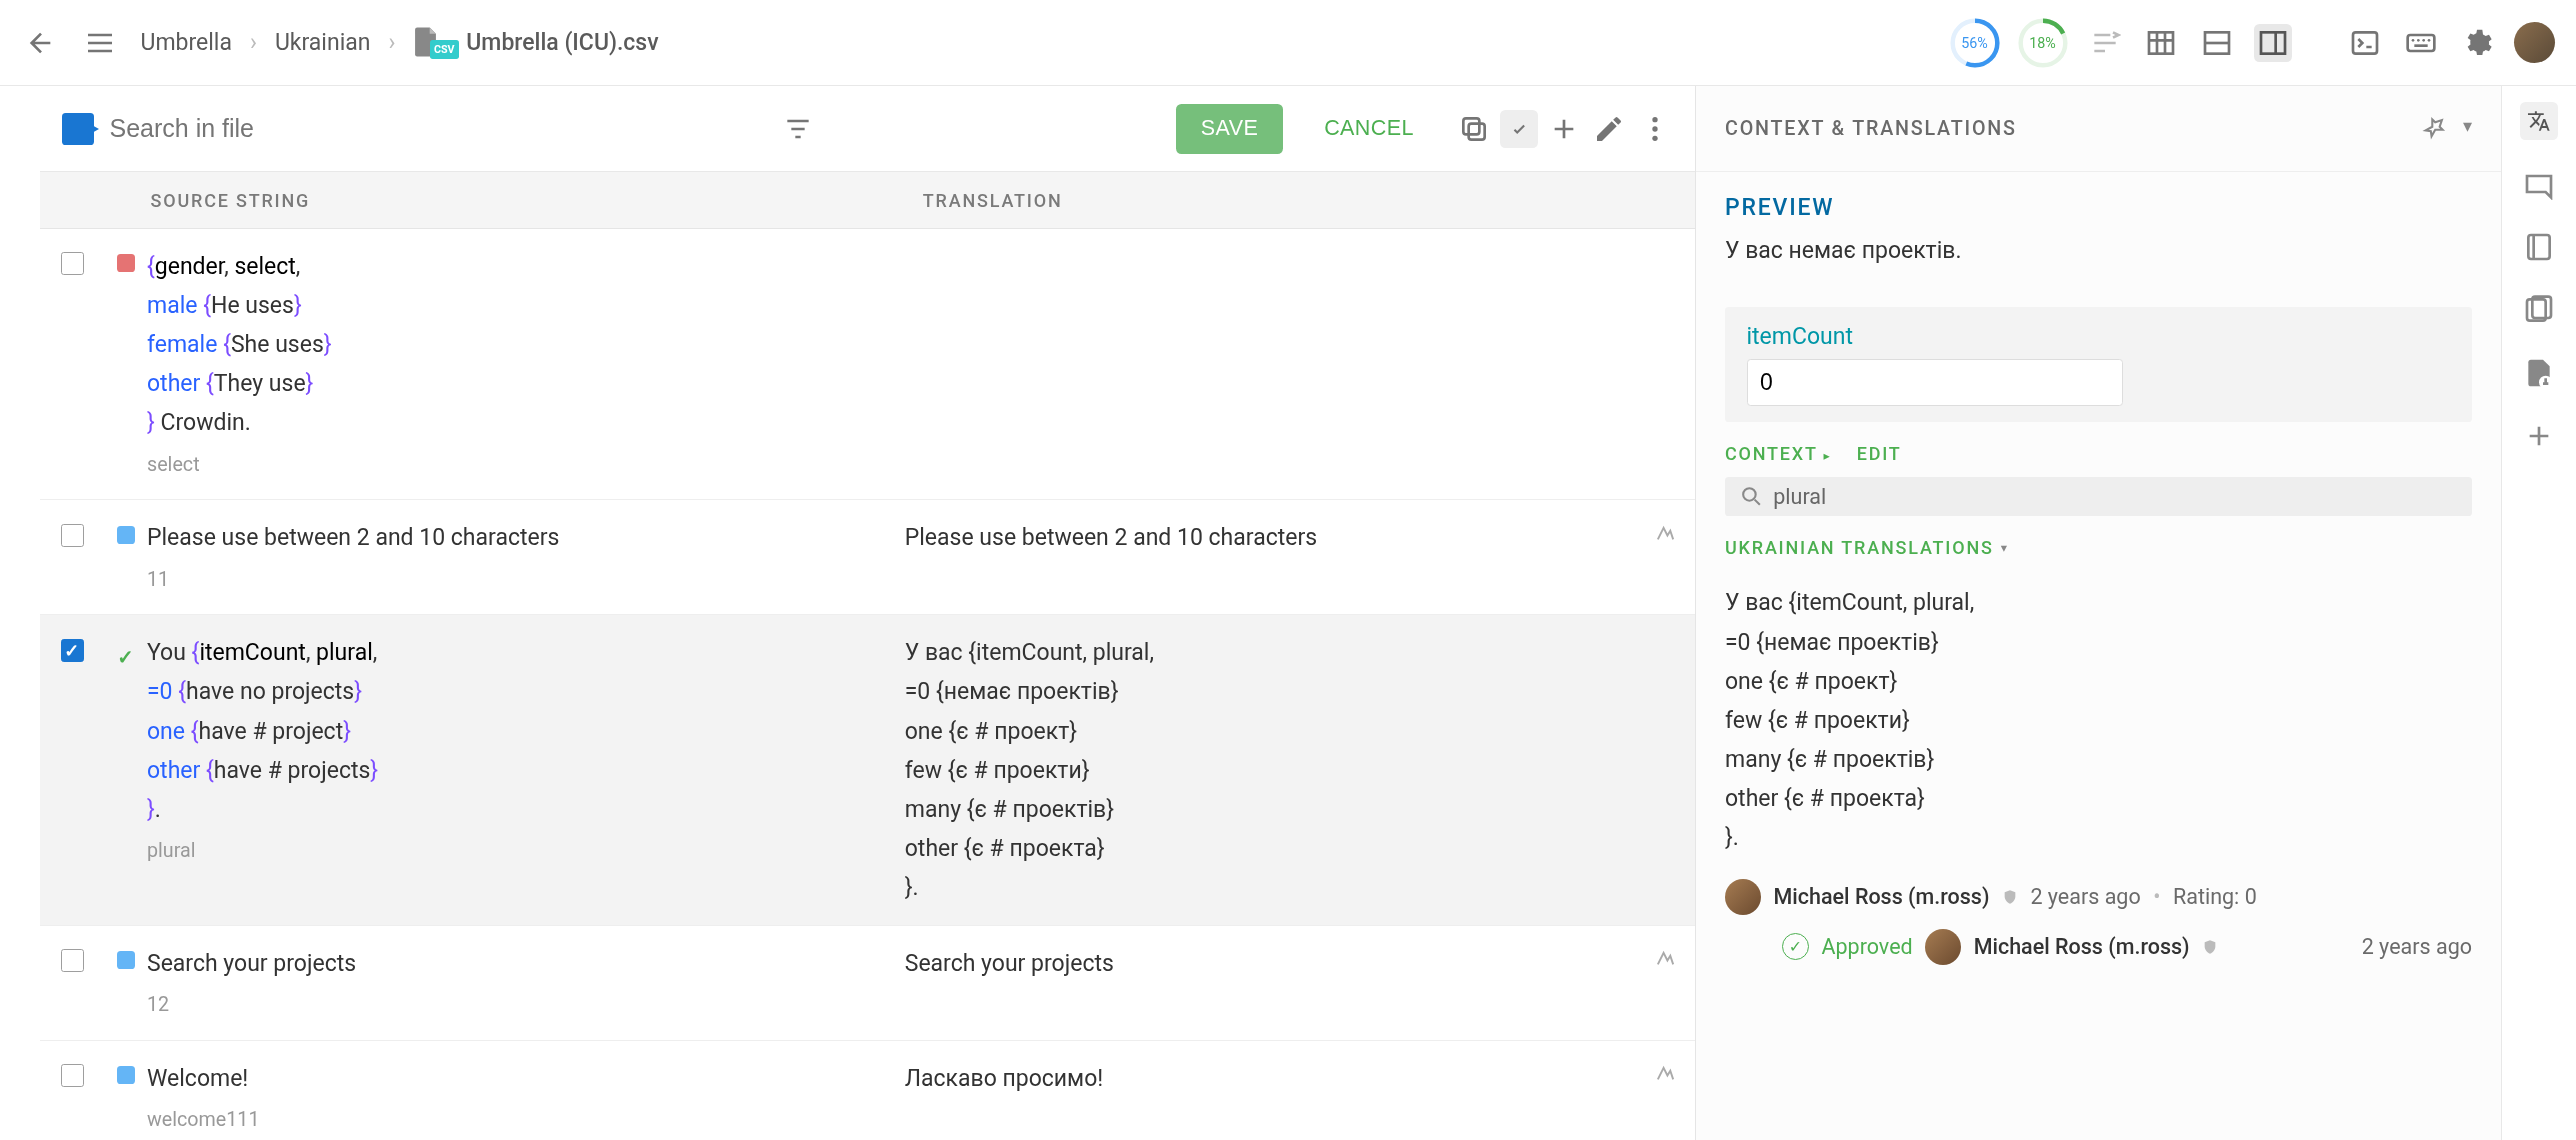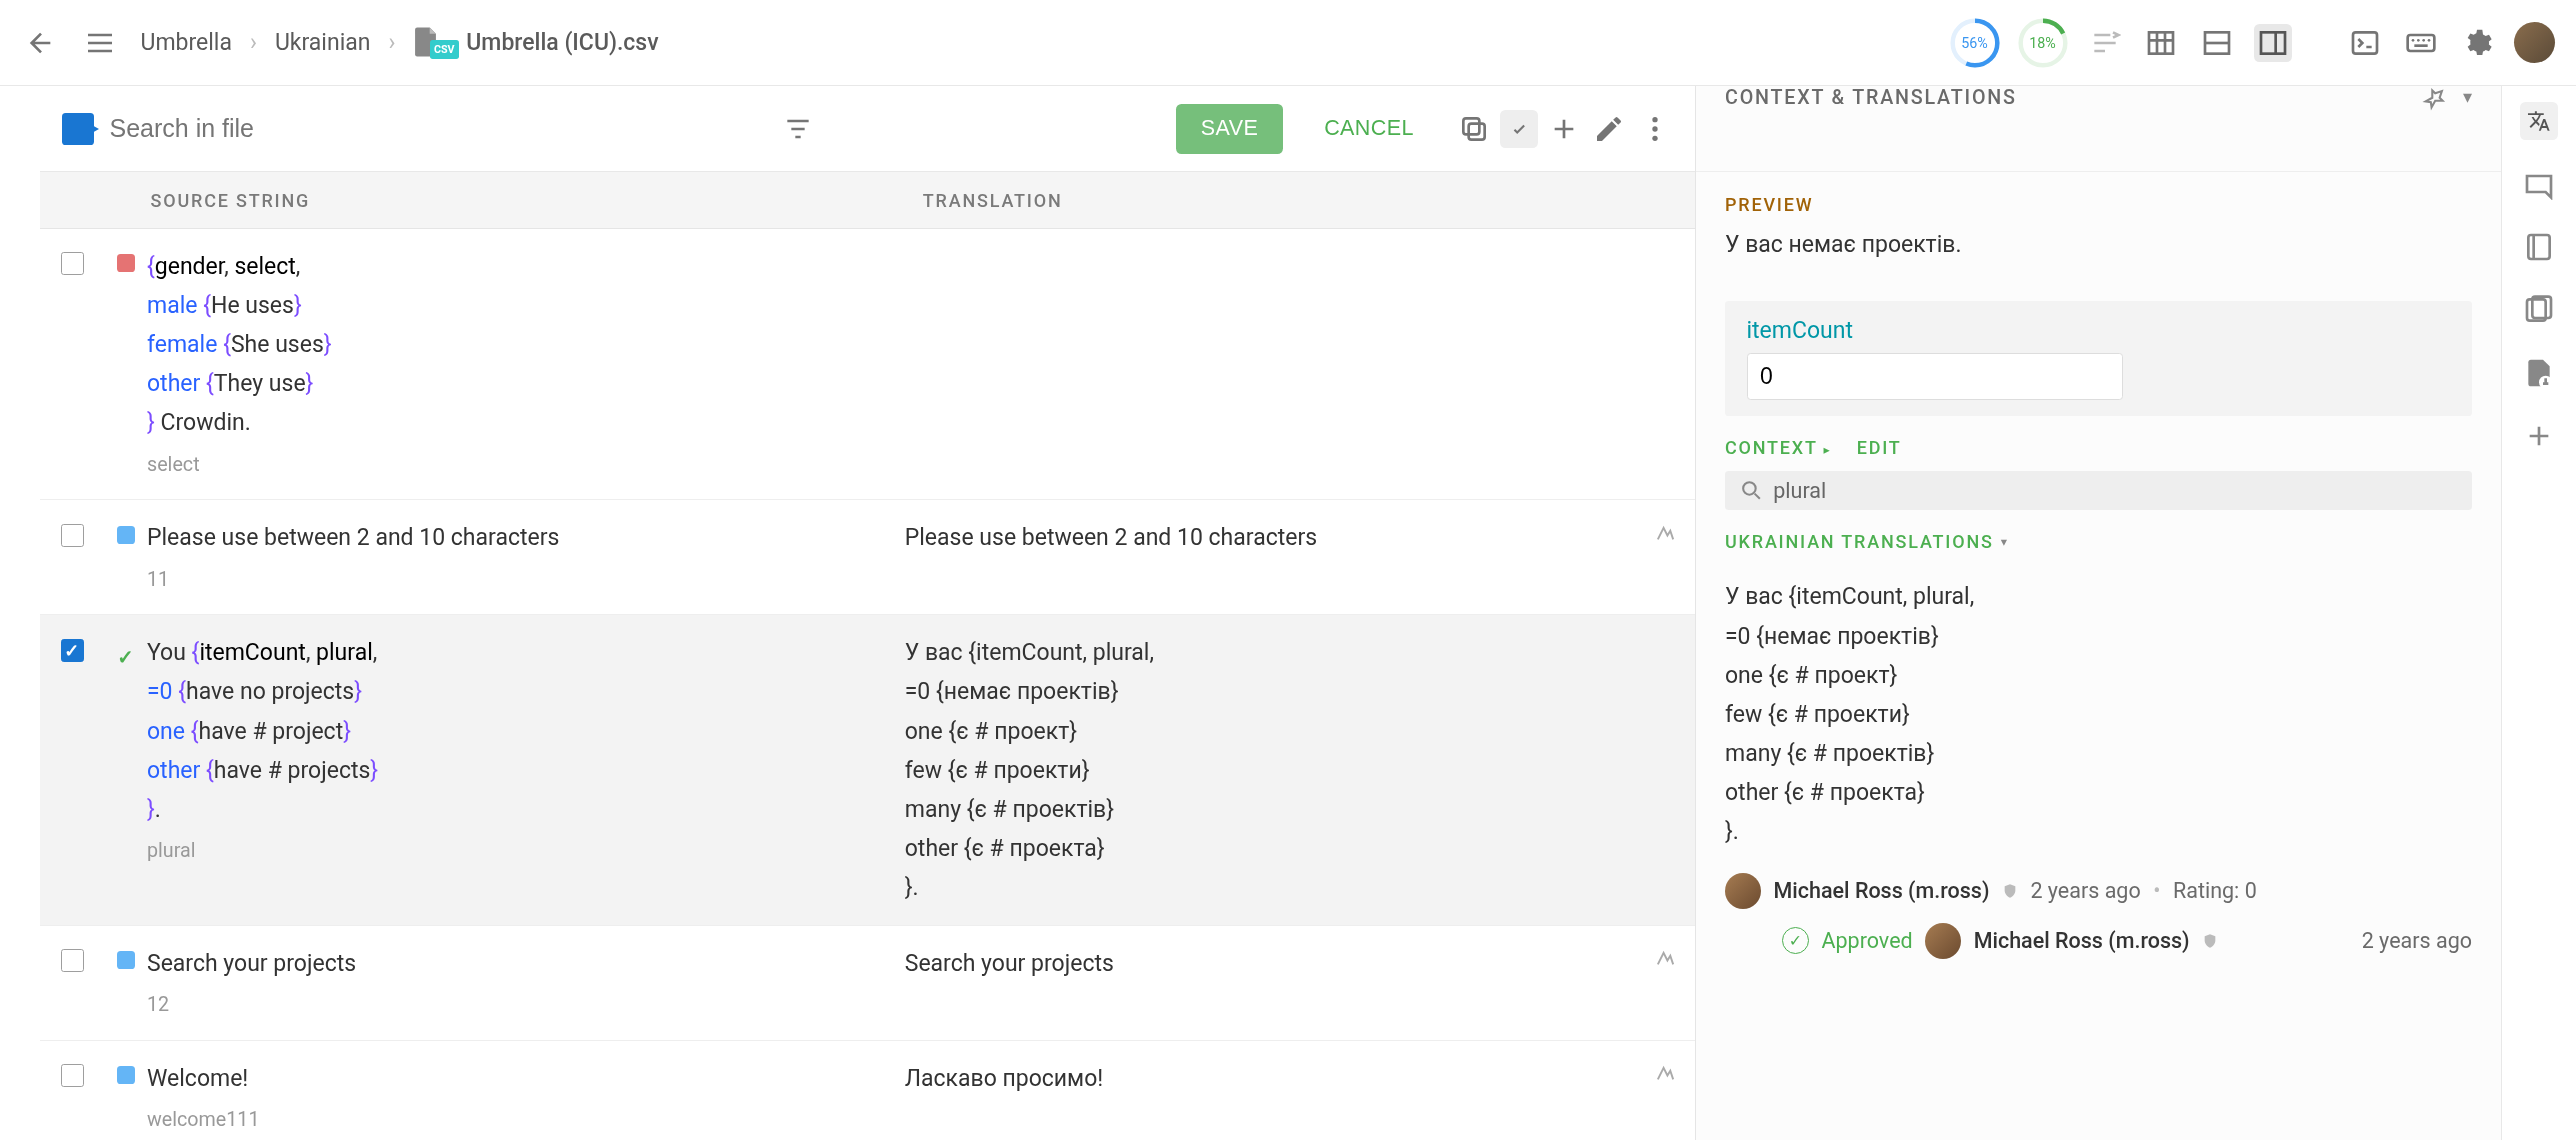--- a/index.html
+++ b/index.html
@@ -64,25 +64,25 @@
 .row-source { flex: 1; padding-right: 21.5px; }
 .row-trans { flex: 1; position: relative; padding-right: 54px; }
 .row-trans-indicator { position: absolute; right: 18px; top: 5.4px; color: #aaa; font-size: 19.7px; font-style: italic;}
 .meta-label { color: #999; font-size: 19.7px; margin-top: 5.4px; }
 
 .icu-keyword { color: #2962ff; }
 .icu-param { color: #000000; }
 .icu-brace { color: #7c4dff; }
 
 
-.rp-header { display: flex; align-items: flex-start; height: 86px; padding: 0 29px; border-bottom: 0.9px solid #eee; }
+.rp-header { display: flex; align-items: center; height: 86px; padding: 0 29px; border-bottom: 0.9px solid #eee; }
 .rp-title { font-size: 19.7px; letter-spacing: 1.8px; color: #6a6a6a; font-weight: 500; }
 .rp-header-icons { margin-left: auto; display: flex; gap: 16px; color: #888; }
 .rp-section { padding: 21.5px 29px; }
-.rp-section-label { font-size: 18px; letter-spacing: 1.8px; color: #a16207; font-weight: 500; margin-bottom: 10.7px; }
+.rp-section-label { font-size: 23px; letter-spacing: 1.8px; color: #0369a1; font-weight: 500; margin-bottom: 10.7px; }
 .rp-preview-text { font-size: 23px; color: #333; padding: 5.4px 0 21.5px 0; }
 .rp-param-block { background: #f3f3f3; padding: 16px 21.5px; border-radius: 3.6px; margin: 0 29px; }
 .rp-param-name { color: #0097a7; font-size: 23px; margin-bottom: 9px; }
 .rp-param-input { width: 376px; padding: 9px 12.5px; font-size: 23px; border: 0.9px solid #ddd; border-radius: 3.6px; background: #fff; }
 .rp-context-row { display: flex; align-items: center; gap: 25px; padding: 21.5px 29px 12.5px; }
 .rp-context-label { font-size: 18px; letter-spacing: 1.8px; color: #4caf50; font-weight: 500; }
 .rp-context-chip { display: inline-flex; align-items: center; gap: 9px; background: #eee; padding: 7.2px 14.3px; border-radius: 3.6px; margin: 0 29px; font-size: 21.5px; color: #666; }
 .rp-trans-section { padding: 21.5px 29px 10.7px; }
 .rp-trans-label { font-size: 18px; letter-spacing: 1.8px; color: #4caf50; font-weight: 500; display: flex; align-items: center; gap: 7.2px; }
 .rp-trans-text { padding: 14.3px 29px; font-size: 23px; line-height: 1.7; color: #333; }

